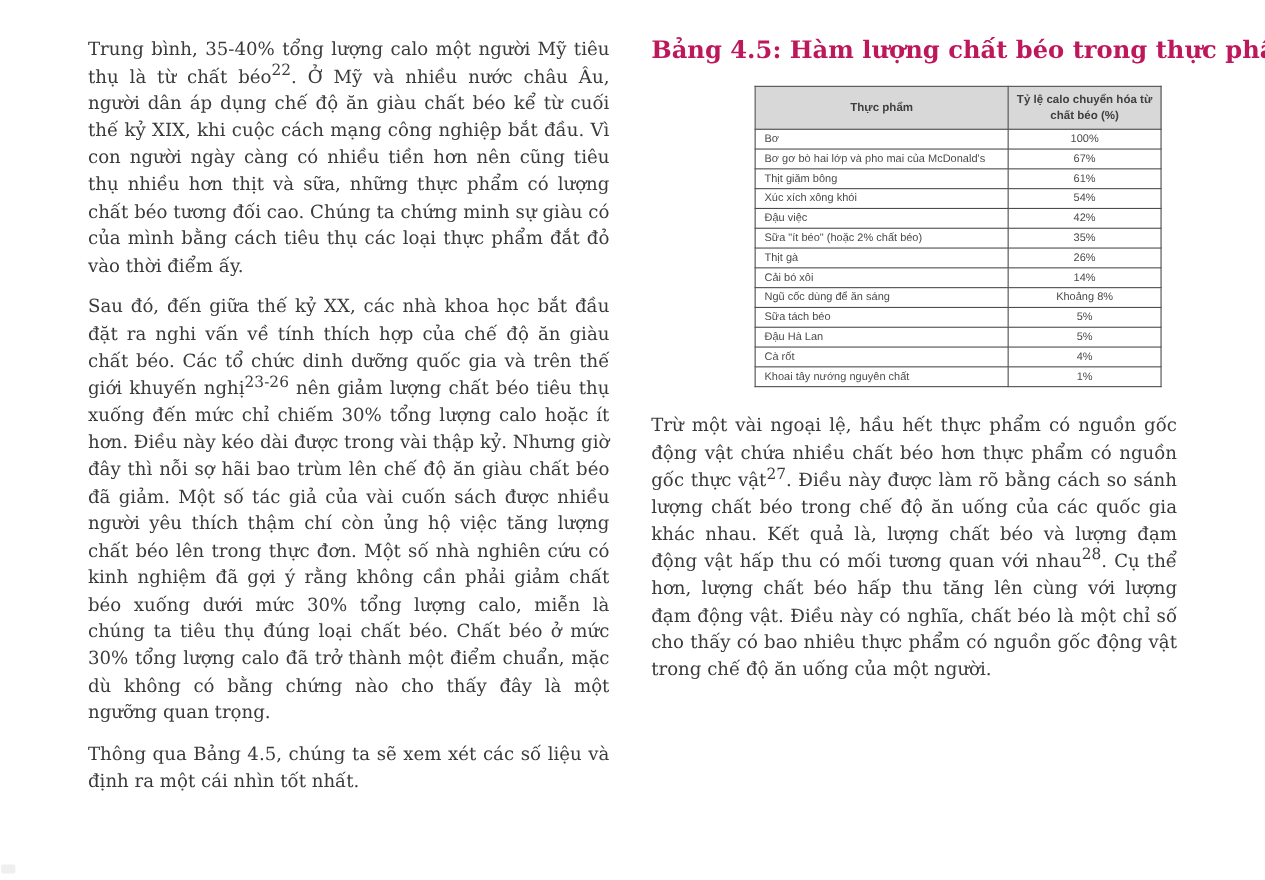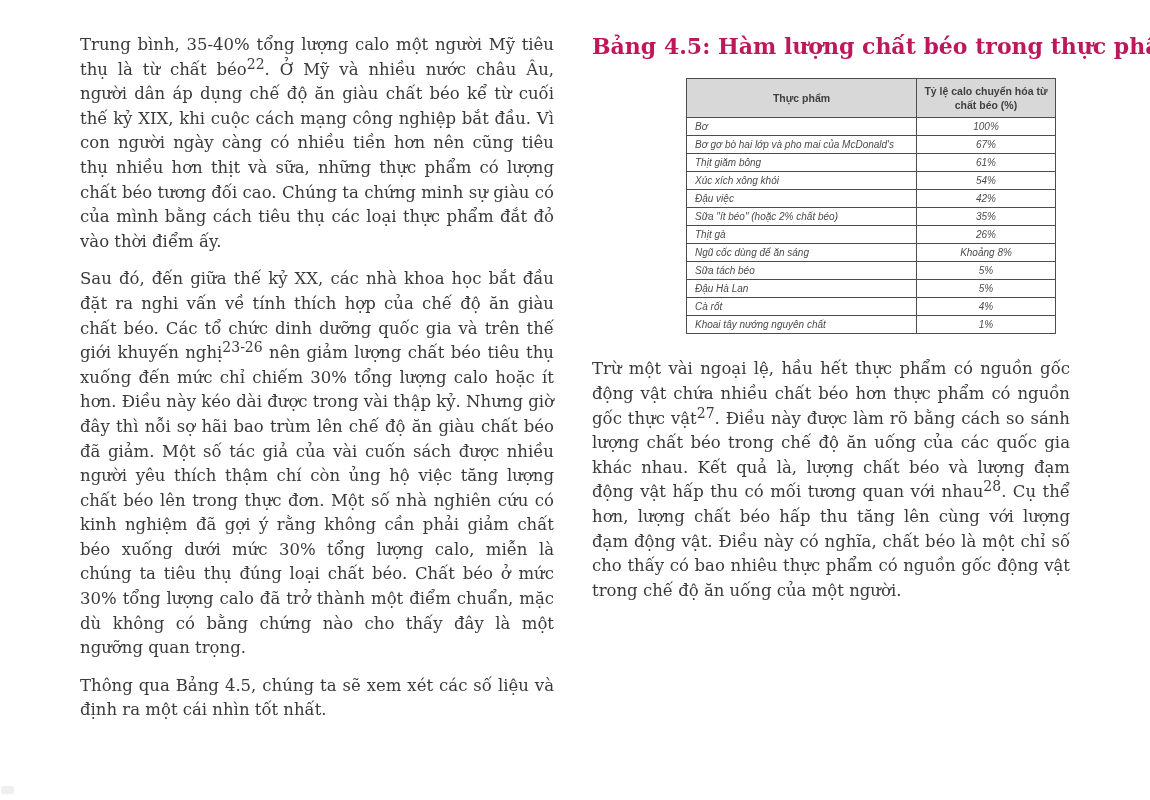--- a/index.html
+++ b/index.html
@@ -13,21 +13,21 @@
   .para sup{font-size:14px;line-height:0;vertical-align:super;}
 
   .table-title{margin:0 0 19px 0;font-size:22px;font-weight:bold;color:#be185d;
                text-align:center;white-space:nowrap;}
 
   .tbl-wrap{width:370px;margin:0 auto;}
   table.fat-table{border-collapse:collapse;width:100%;
     font-family:"Liberation Sans","DejaVu Sans",sans-serif;color:#4a4a4a;margin-left:40px;}
   table.fat-table th{background:#d8d8d8;font-size:10.5px;font-weight:bold;color:#3f3f3f;
     padding:5px 6px;border:1px solid #4d4d4d;text-align:center;line-height:1.35;}
-  table.fat-table td{font-size:10px;padding:3px 8px;border:1px solid #4d4d4d;line-height:11px;font-style:italic;}
+  table.fat-table td{font-size:10px;padding:3px 8px;border:1px solid #4d4d4d;line-height:11px;}
   table.fat-table td.val{text-align:center;padding:3px 4px;}
   table.fat-table th.val-h{width:126px;}
 
   .right-para-slot{margin-top:23px;}
   .right-para-slot .para{margin-bottom:0;}
 
   .edge-artifact{position:absolute;left:1px;top:786px;width:13px;height:8px;
     background:#efefef;border-radius:2px;}
 </style>
 </head>
@@ -75,20 +75,24 @@
             </tr>
             <tr>
               <td class="food">Sữa "ít béo" (hoặc 2% chất béo)</td>
               <td class="val">35%</td>
             </tr>
             <tr>
               <td class="food">Thịt gà</td>
               <td class="val">26%</td>
             </tr>
             <tr>
+              <td class="food">Cải bó xôi</td>
+              <td class="val">14%</td>
+            </tr>
+            <tr>
               <td class="food">Ngũ cốc dùng để ăn sáng</td>
               <td class="val">Khoảng 8%</td>
             </tr>
             <tr>
               <td class="food">Sữa tách béo</td>
               <td class="val">5%</td>
             </tr>
             <tr>
               <td class="food">Đậu Hà Lan</td>
               <td class="val">5%</td>

